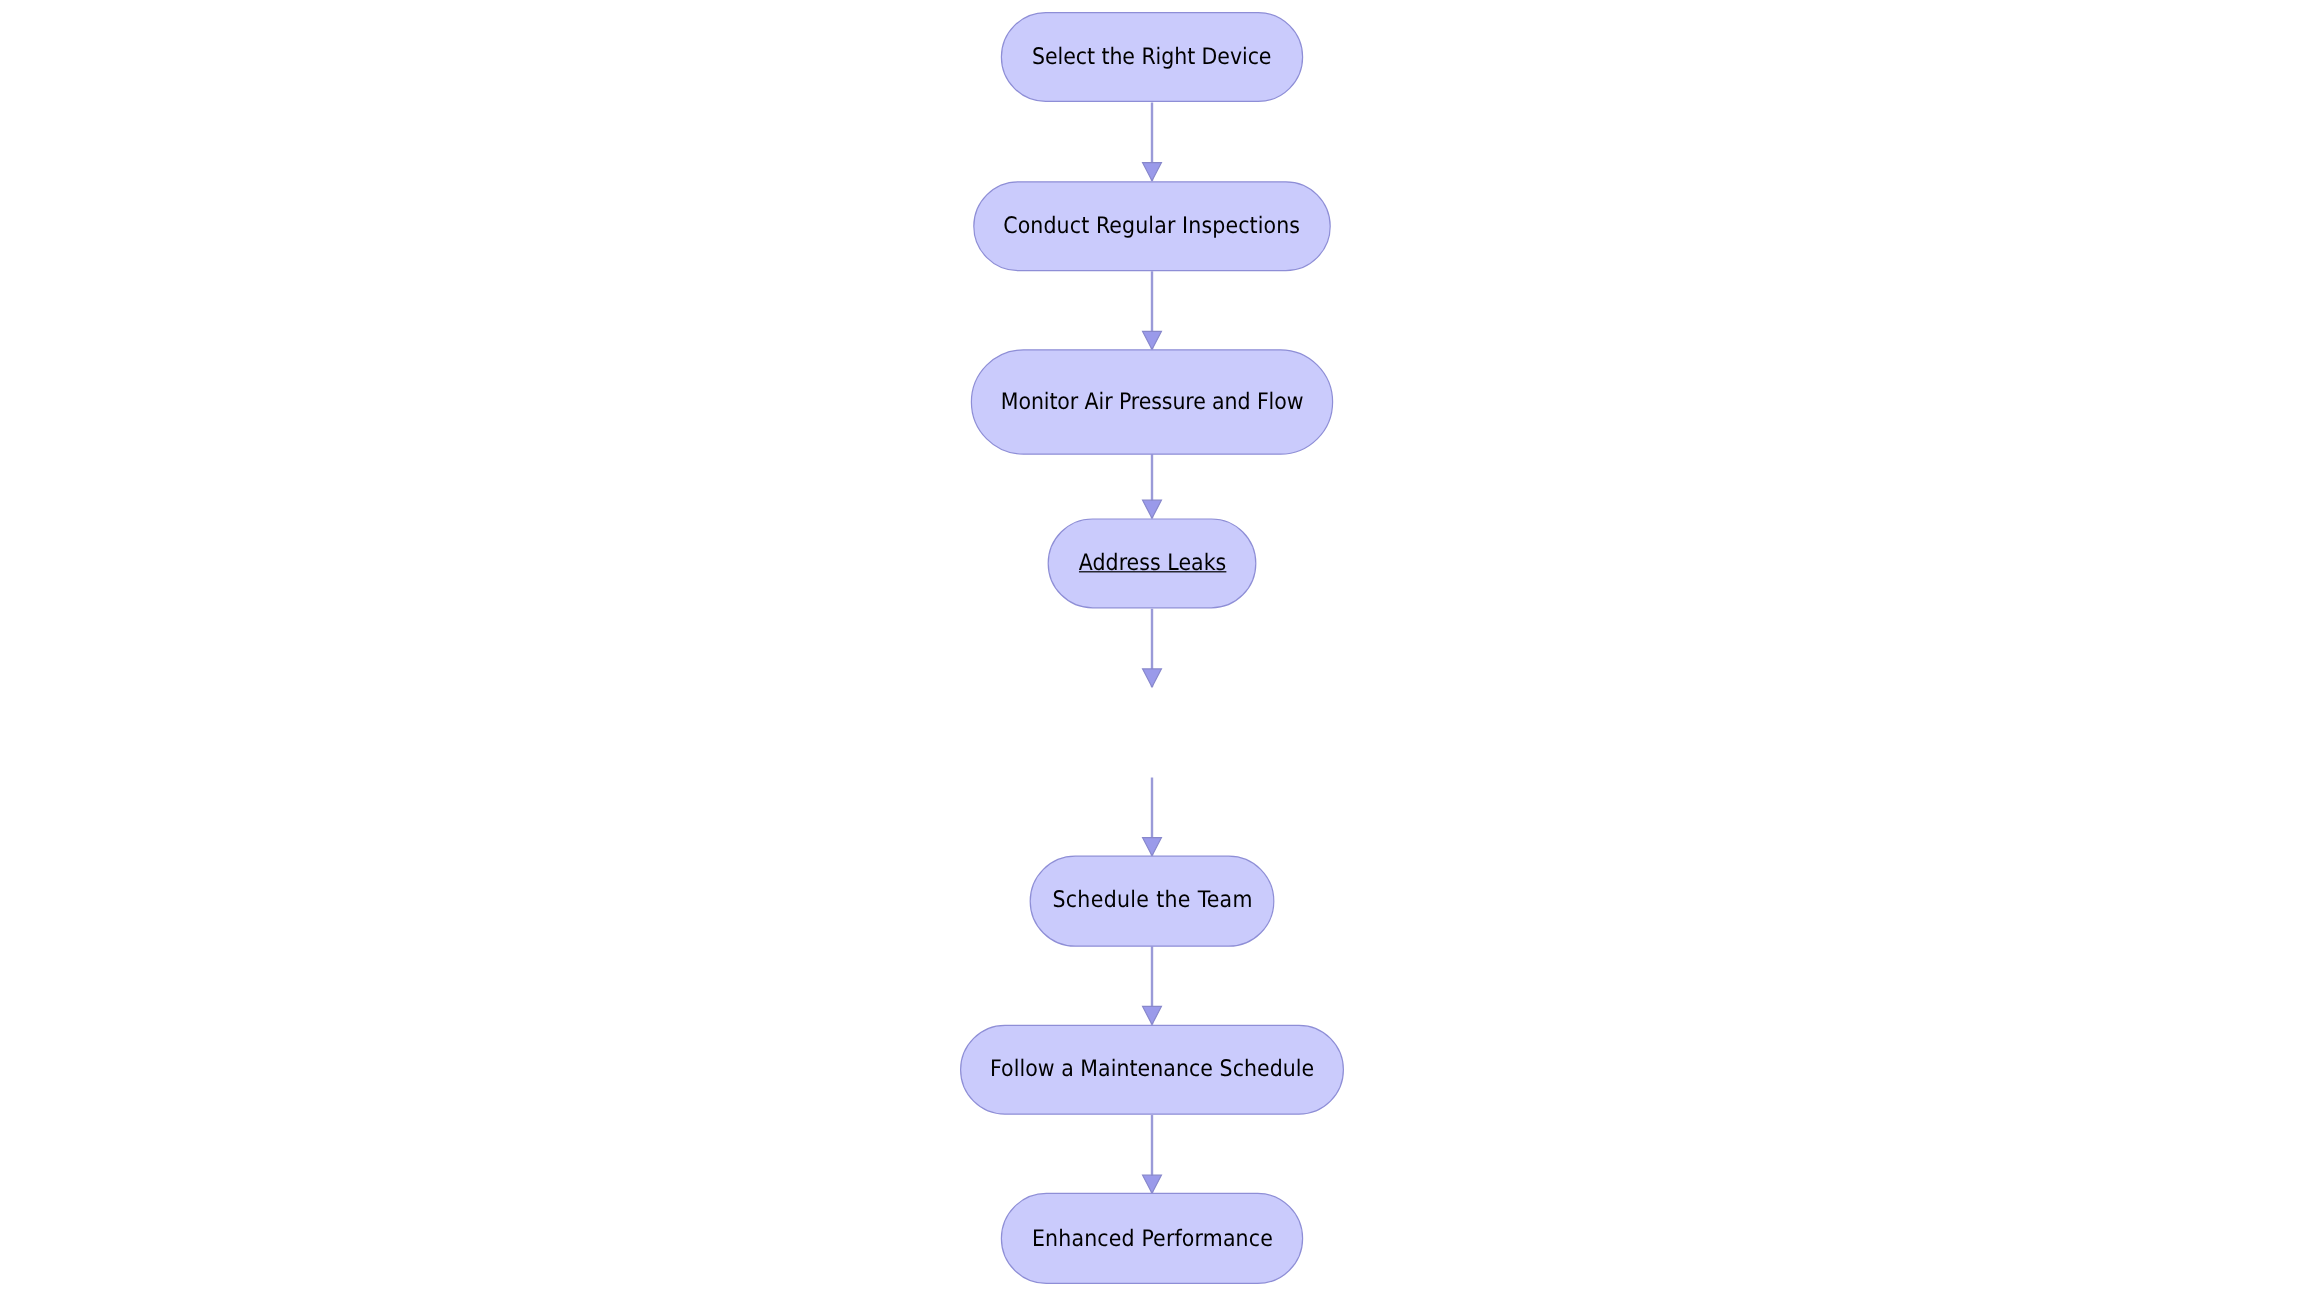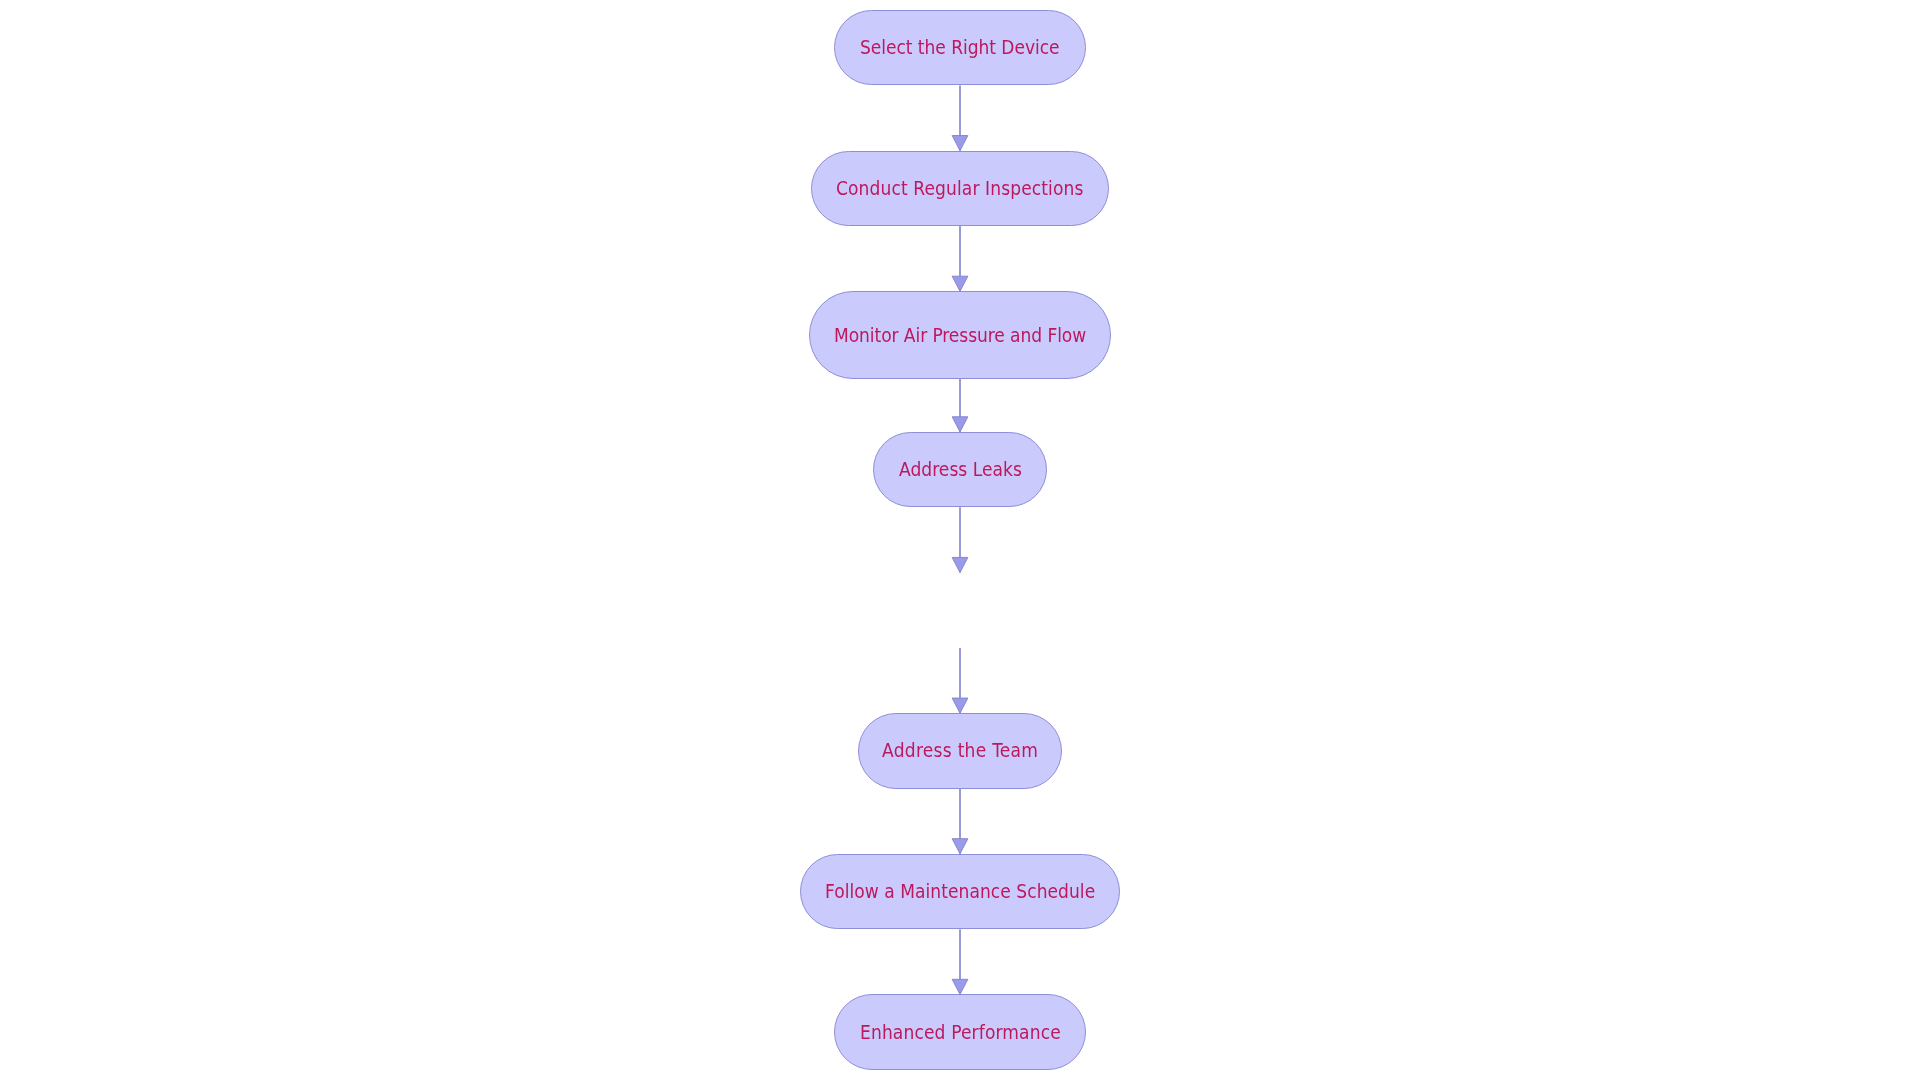--- a/index.html
+++ b/index.html
@@ -5,21 +5,21 @@
   html,body{margin:0;padding:0;background:#ffffff;}
   body{width:1920px;height:1080px;overflow:hidden;
        font-family:"DejaVu Sans",sans-serif;font-stretch:condensed;}
   #stage{position:relative;width:1920px;height:1080px;background:#ffffff;overflow:hidden;}
   #flow{position:absolute;left:0;top:0;width:1920px;height:1080px;display:block;}
   .edge-line{stroke:#9a9ad8;stroke-width:2;fill:none;}
   .edge-head{fill:#9a9aea;stroke:#8787cb;stroke-width:1;stroke-linejoin:miter;}
   .node{position:absolute;box-sizing:border-box;display:flex;align-items:center;justify-content:center;
         background:#cacbfc;border:1px solid #8e8ed6;border-radius:999px;}
   .node-label{font-family:"DejaVu Sans",sans-serif;font-stretch:condensed;font-weight:400;
-        font-size:19px;color:#be185d;white-space:nowrap;line-height:1;letter-spacing:0;
+        font-size:19px;color:#000000;white-space:nowrap;line-height:1;letter-spacing:0;
         will-change:transform;}
 </style>
 </head>
 <body>
 
 <div id="stage">
 
   <svg id="flow" viewBox="0 0 1920 1080" width="1920" height="1080">
     <g class="edge">
       <path class="edge-line" d="M960,85.41 L960,150.65"></path>
@@ -53,25 +53,25 @@
 
   <div class="node" style="left: 834px; top: 10.02px; width: 252px; height: 75.39px;">
     <span class="node-label" style="letter-spacing: -0.045px; margin-right: 0.045px;">Select the Right Device</span>
   </div>
   <div class="node" style="left: 811px; top: 150.65px; width: 298px; height: 75.39px;">
     <span class="node-label" style="letter-spacing: 0.108px; margin-right: -0.108px;">Conduct Regular Inspections</span>
   </div>
   <div class="node" style="left: 809px; top: 291.28px; width: 302px; height: 88px;">
     <span class="node-label" style="letter-spacing: -0.071px; margin-right: 0.071px;">Monitor Air Pressure and Flow</span>
   </div>
-  <div class="node" style="left: 873px; top: 431.91px; width: 174px; height: 75.39px;">
+  <div class="node" style="left: 873px; top: 431.91px; width: 174px; height: 75.39px; text-decoration: underline;">
     <span class="node-label" style="letter-spacing: 0.042px; margin-right: -0.042px;">Address Leaks</span>
   </div>
   <div class="node" style="left: 858px; top: 713.17px; width: 204px; height: 75.39px;">
-    <span class="node-label" style="letter-spacing: 0.275px; margin-right: -0.275px;">Address the Team</span>
+    <span class="node-label" style="letter-spacing: 0.275px; margin-right: -0.275px;">Schedule the Team</span>
   </div>
   <div class="node" style="left: 800px; top: 853.8px; width: 320px; height: 75.39px;">
     <span class="node-label" style="letter-spacing: 0.043px; margin-right: -0.043px;">Follow a Maintenance Schedule</span>
   </div>
   <div class="node" style="left: 834px; top: 994.43px; width: 252px; height: 75.39px;">
     <span class="node-label" style="letter-spacing: 0.132px; margin-right: -0.132px;">Enhanced Performance</span>
   </div>
 
 </div>
 

